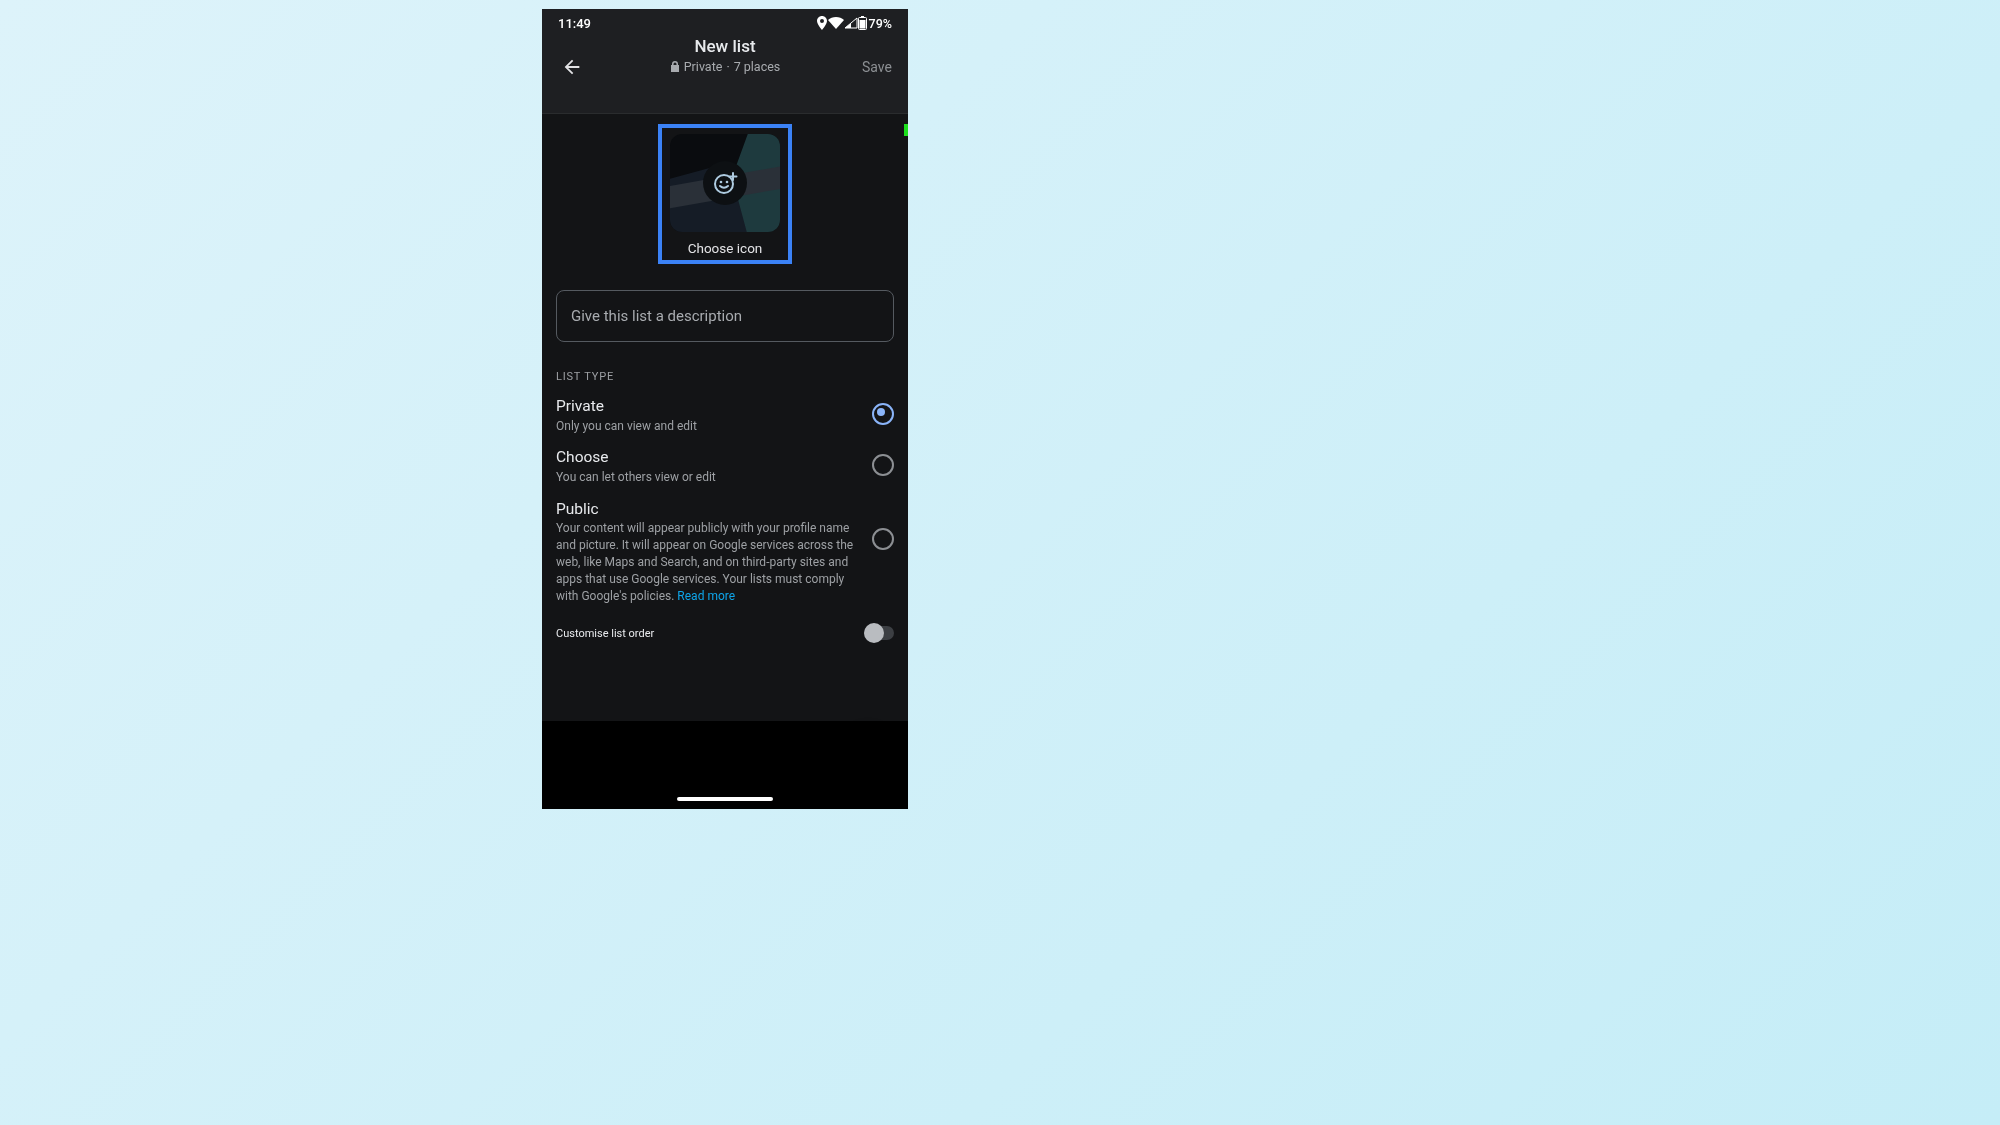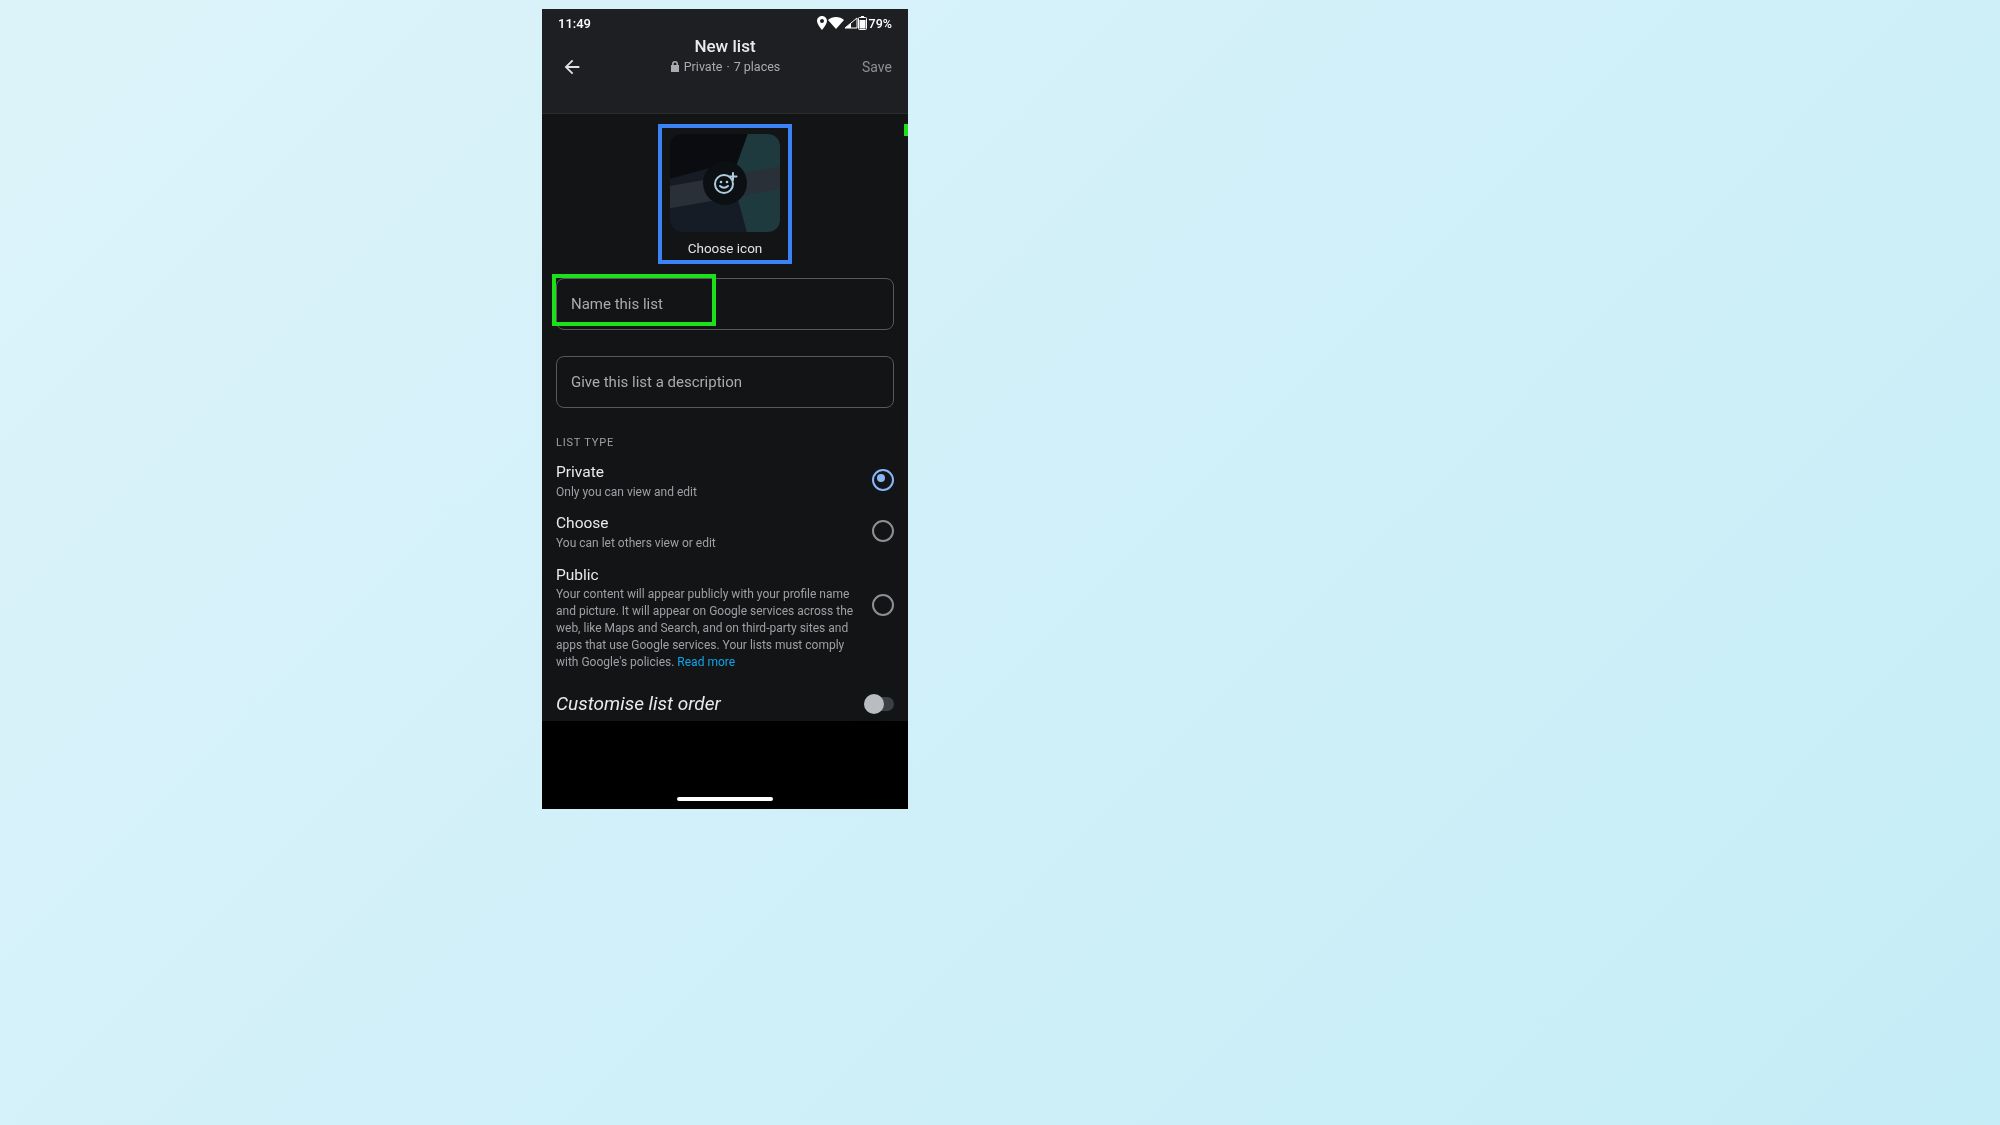--- a/index.html
+++ b/index.html
@@ -252,21 +252,21 @@
     background: #8AB4F8;
   }
 
   
   .toggle-row {
     margin-top: 22px;
     display: flex;
     align-items: center;
     justify-content: space-between;
   }
-  .toggle-label { font-size: 19px; color: #E8EAED; font-style: italic; }
+  .toggle-label { font-size: 11px; color: #E8EAED; }
   .switch {
     width: 30px;
     height: 14px;
     background: #3C3F43;
     border-radius: 8px;
     position: relative;
   }
   .switch .knob {
     position: absolute;
     left: 0;
@@ -375,26 +375,20 @@
                 <circle cx="15" cy="12" r="1.3" fill="#AECBE0"></circle>
                 <path d="M8 16 Q12 19.5 16 16" fill="none" stroke="#AECBE0" stroke-width="2" stroke-linecap="round"></path>
                 <path d="M21 3 v7 M17.5 6.5 h7" stroke="#AECBE0" stroke-width="2" stroke-linecap="round"></path>
               </svg>
             </div>
           </div>
           <div class="choose-icon-label">Choose icon</div>
         </div>
       </div>
 
-      <div class="field-wrap">
-        <div class="field-hl"></div>
-        <div class="text-field">
-          <span>Name this list</span>
-        </div>
-      </div>
 
       <div class="field-wrap" style="margin-top:26px;">
         <div class="text-field">
           <span>Give this list a description</span>
         </div>
       </div>
 
       <div class="section-label">LIST TYPE</div>
 
       <div class="option-row">

